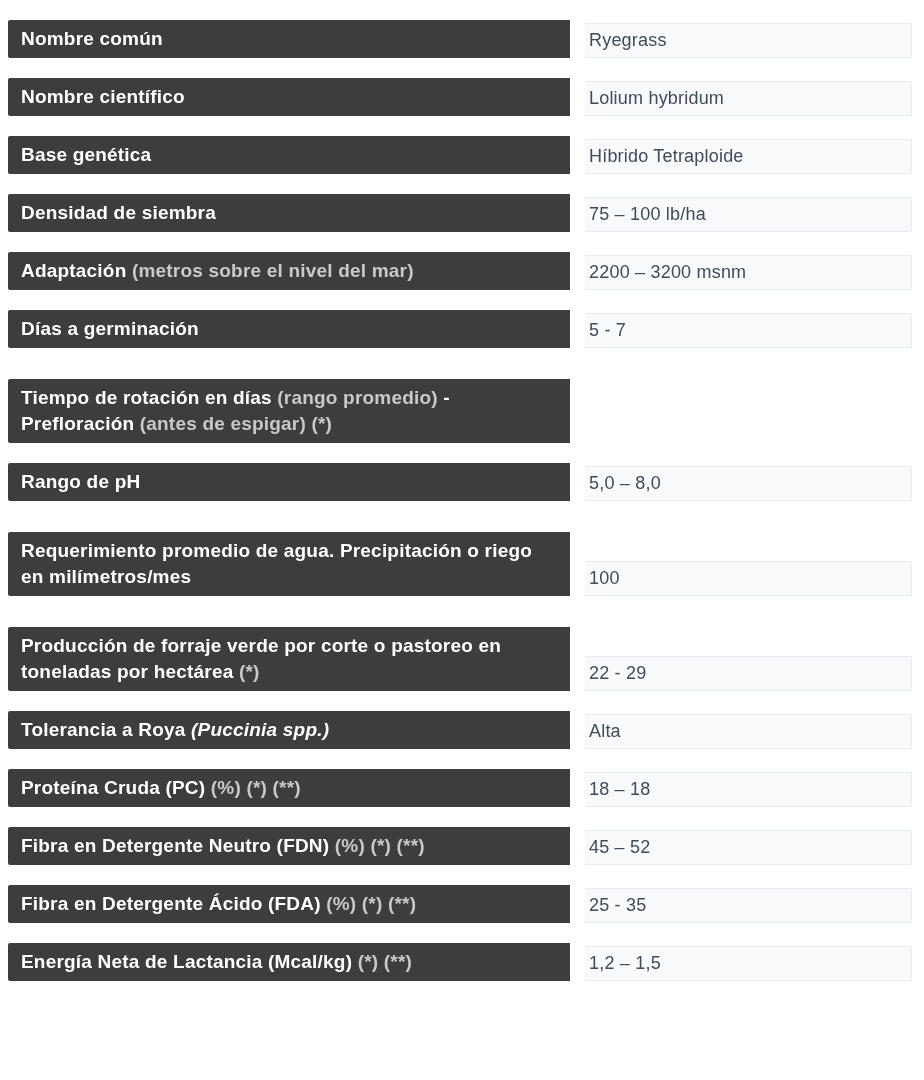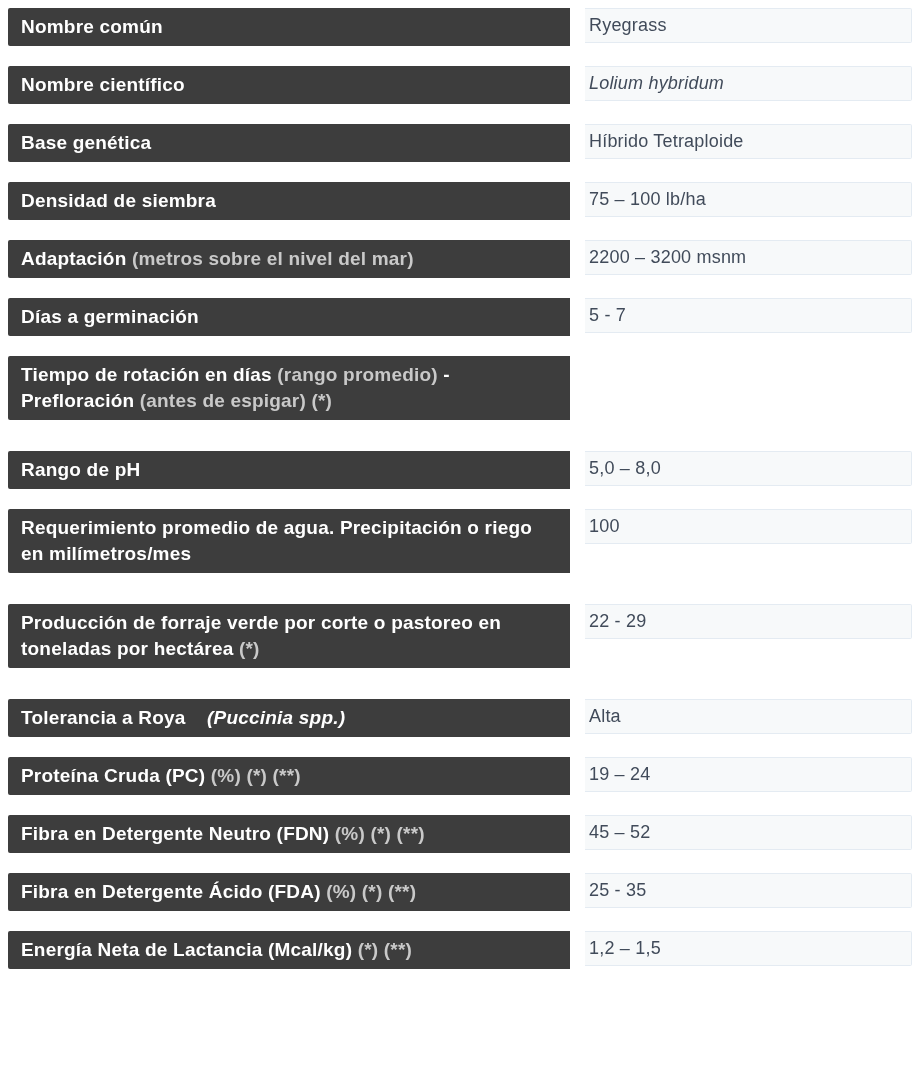--- a/index.html
+++ b/index.html
@@ -22,21 +22,21 @@
     overflow:hidden;
   }
   .spec-table{
     display:flex;
     flex-direction:column;
     gap:8px;
     width:904px;
   }
   .row{
     display:flex;
-    align-items:flex-start;
+    align-items:flex-end;
     min-height:50px;
   }
   .row.tall{
     min-height:87px;
   }
   .label-cell{
     width:562px;
     flex:0 0 562px;
     background:var(--label-bg);
     display:flex;
@@ -52,21 +52,20 @@
   .seg-bold{
     font-weight:700;
     color:var(--label-text);
   }
   .seg-muted{
     font-weight:700;
     color:var(--label-muted);
   }
   .seg-italic{
     font-style:italic;
-    margin-left:16px;
   }
   .accent{
     width:15px;
     flex:0 0 15px;
     background:var(--accent);
   }
   .value-cell{
     flex:1 1 auto;
     background:var(--value-bg);
     border:1px solid var(--value-border);
@@ -75,21 +74,20 @@
     display:flex;
     align-items:center;
     padding:6px 10px 6px 4px;
   }
   .value-text{
     font-size:18px;
     color:var(--value-text);
     letter-spacing:0.2px;
   }
   .value-italic{
-    font-style:italic;
   }
 </style>
 </head>
 <body>
 
 <div class="spec-table">
   <div class="row">
     <div class="label-cell">
       <p class="label-text"><span class="seg-bold">Nombre común</span></p>
     </div>
@@ -196,21 +194,21 @@
       <span class="value-text">Alta</span>
     </div>
   </div>
 
   <div class="row">
     <div class="label-cell">
       <p class="label-text"><span class="seg-bold">Proteína Cruda (PC) </span><span class="seg-muted">(%) (*) (**)</span></p>
     </div>
     <div class="accent"></div>
     <div class="value-cell">
-      <span class="value-text">19 – 24</span>
+      <span class="value-text">18 – 18</span>
     </div>
   </div>
 
   <div class="row">
     <div class="label-cell">
       <p class="label-text"><span class="seg-bold">Fibra en Detergente Neutro (FDN) </span><span class="seg-muted">(%) (*) (**)</span></p>
     </div>
     <div class="accent"></div>
     <div class="value-cell">
       <span class="value-text">45 – 52</span>

